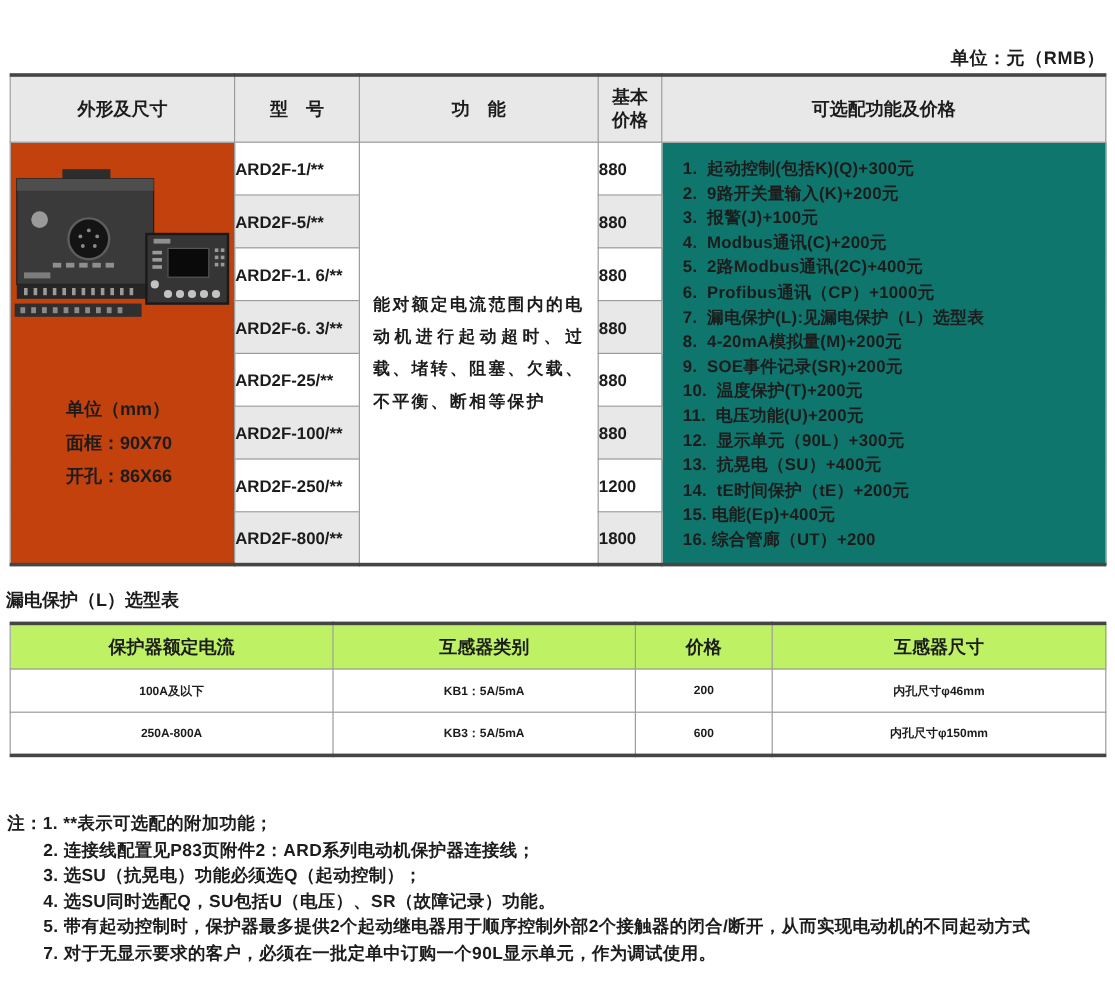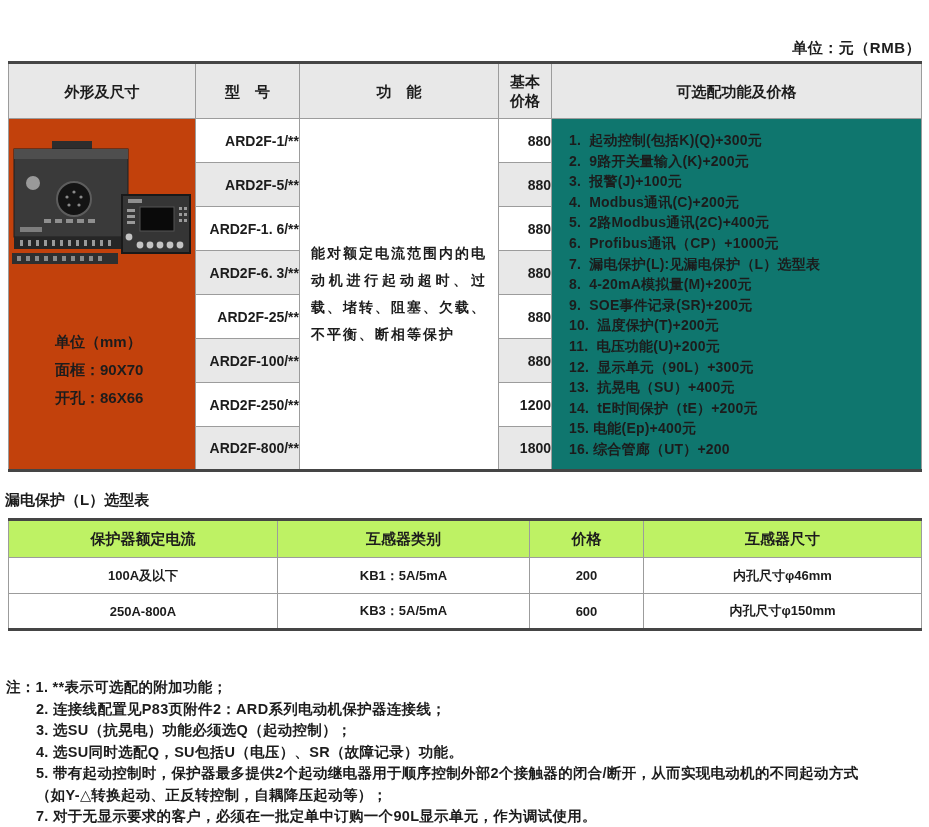--- a/index.html
+++ b/index.html
@@ -27,21 +27,21 @@
     position: absolute; top: 29px; left: 8px; width: 913px;
     border-top: 3px solid #454545; border-bottom: 3px solid #454545;
   }
   .t1 th {
     height: 56px; background: #e8e8e8;
     font-size: 15px; font-weight: 600; text-align: center;
     line-height: 19px; padding: 0 4px;
   }
   .t1 td { font-size: 14px; }
   .t1 .body-row { height: 44px; }
-  .model-cell, .price-cell { text-align: right; vertical-align: middle; }
+  .model-cell, .price-cell { text-align: left; vertical-align: middle; }
   .shaded { background: #e8e8e8; }
 
   .appearance-cell { vertical-align: top; background: #c2410c; }
   .photo-wrap { margin: 18px auto 0; width: 180px; }
   .dims { margin: 52px 0 0 46px; font-size: 15px; line-height: 28px; }
 
   .function-cell {
     vertical-align: middle; background: #fff;
     padding: 0 11px; font-size: 14.5px;
     line-height: 27px; letter-spacing: 2px;
@@ -58,21 +58,21 @@
   .t2-title { position: absolute; top: 459px; left: 5px; font-size: 15px; }
   .t2 {
     position: absolute; top: 486px; left: 8px; width: 913px;
     border-top: 3px solid #454545; border-bottom: 3px solid #454545;
   }
   .t2 th {
     height: 38px; background: #bef264;
     font-size: 15px; font-weight: 600; text-align: center;
   }
   .t2 td {
-    height: 36px; font-size: 13px; text-align: center; vertical-align: middle;
+    height: 36px; font-size: 10px; text-align: center; vertical-align: middle;
   }
 
   
   .notes { position: absolute; top: 645px; left: 6px; width: 918px; }
   .note-line {
     font-size: 14.5px; line-height: 21.5px; padding-left: 30px;
     letter-spacing: 0.3px;
   }
   .note-line.no-indent { padding-left: 0; }
 </style>
@@ -268,17 +268,16 @@
       </tr>
     </tbody>
   </table>
 
   <div class="notes">
     <div class="note-line no-indent">注：1. **表示可选配的附加功能；</div>
     <div class="note-line">2. 连接线配置见P83页附件2：ARD系列电动机保护器连接线；</div>
     <div class="note-line">3. 选SU（抗晃电）功能必须选Q（起动控制）；</div>
     <div class="note-line">4. 选SU同时选配Q，SU包括U（电压）、SR（故障记录）功能。</div>
     <div class="note-line">5. 带有起动控制时，保护器最多提供2个起动继电器用于顺序控制外部2个接触器的闭合/断开，从而实现电动机的不同起动方式</div>
-    <div class="note-line">（如Y-△转换起动、正反转控制，自耦降压起动等）；</div>
     <div class="note-line">7. 对于无显示要求的客户，必须在一批定单中订购一个90L显示单元，作为调试使用。</div>
   </div>
 
 </div>
 
 </body></html>

